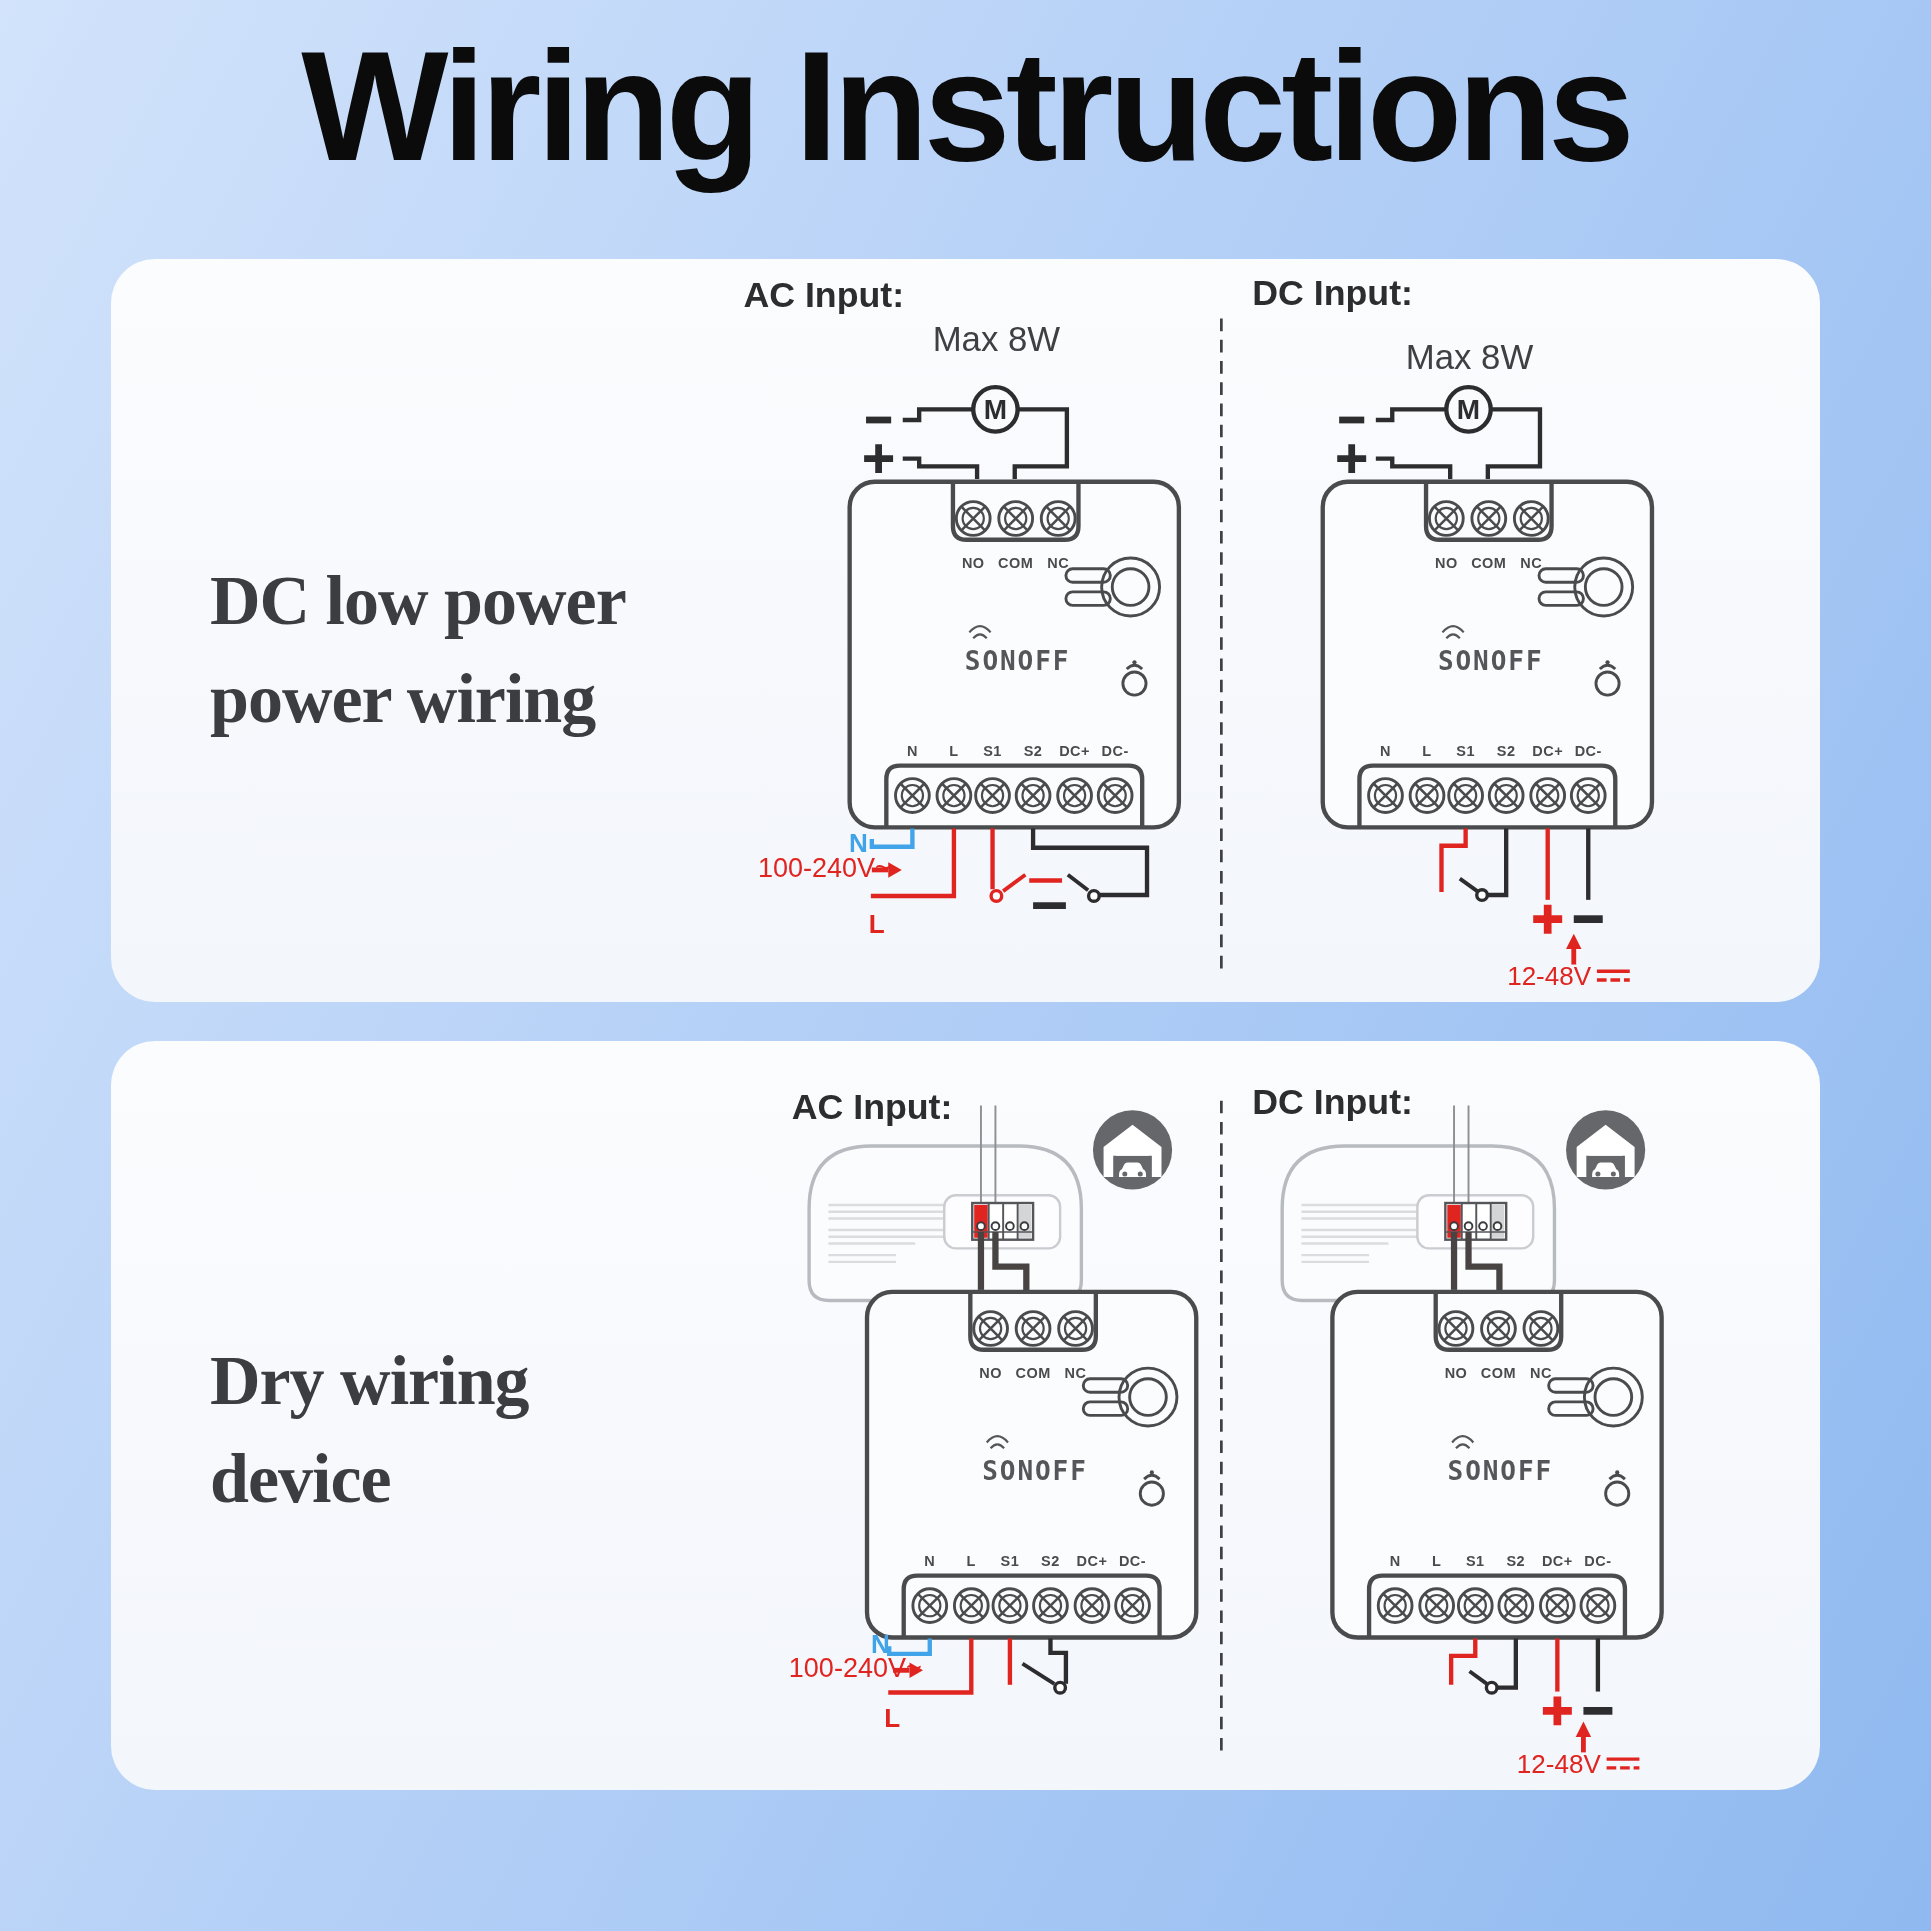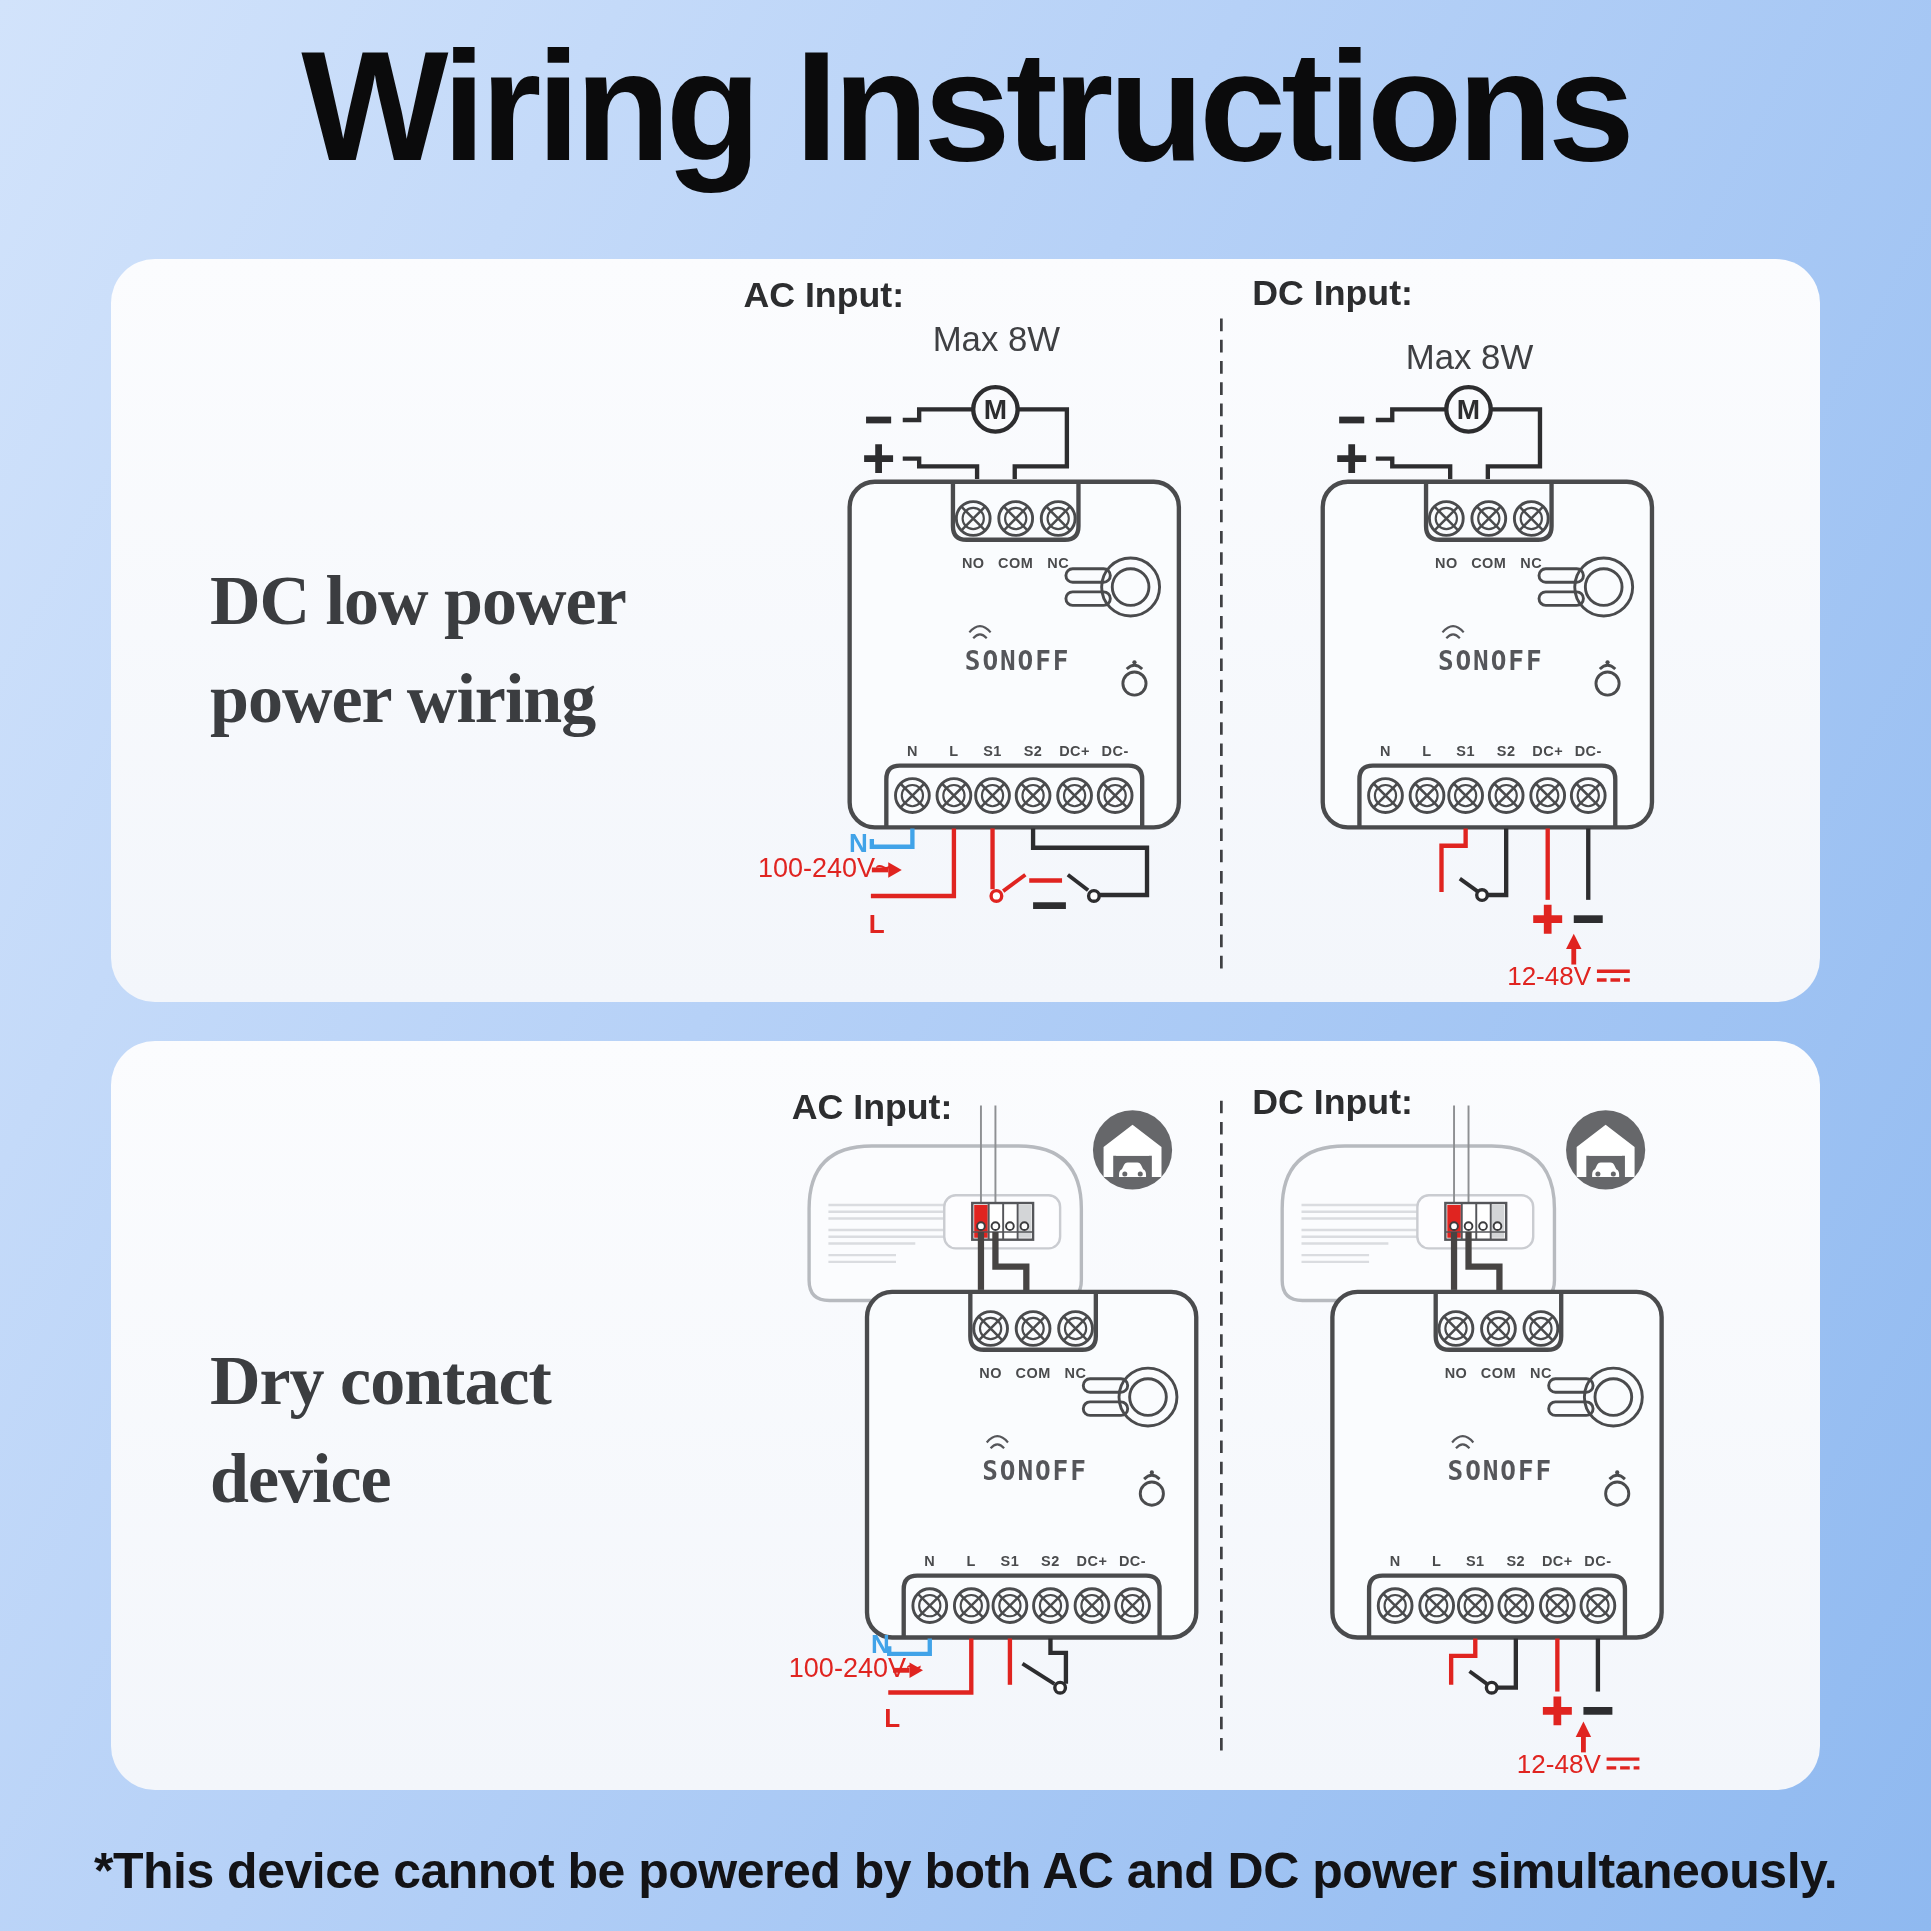--- a/index.html
+++ b/index.html
@@ -92,21 +92,21 @@
   <h1 class="page-title">Wiring Instructions</h1>
 
   <section class="panel p1"></section>
   <section class="panel p2"></section>
 
   <div class="heading h1">
     <span>DC low power</span><br>
     <span>power wiring</span>
   </div>
   <div class="heading h2">
-    <span>Dry contact</span><br>
+    <span>Dry wiring</span><br>
     <span>device</span>
   </div>
 
   <svg class="overlay" viewBox="0 0 2000 2000">
     <defs>
 
       <g id="screw-sym">
         <circle class="scw-o" r="17.5"></circle>
         <circle class="scw-i" r="11"></circle>
         <path class="scw-x" d="M-12.5,-12.5 L12.5,12.5 M-12.5,12.5 L12.5,-12.5"></path>
@@ -543,15 +543,14 @@
         </g>
         <text class="t-dcv" x="1658" y="1836">12-48V</text>
         <g>
           <path class="dcsym" d="M1664,1822 H1698"></path>
           <path class="dcsym" d="M1664,1831 H1674 M1678,1831 H1688 M1692,1831 H1698"></path>
         </g>
       </g>
     </g>
   </svg>
 
-  <div class="footnote">*This device cannot be powered by both AC and DC power simultaneously.</div>
 </div>
 
 
 </body></html>

